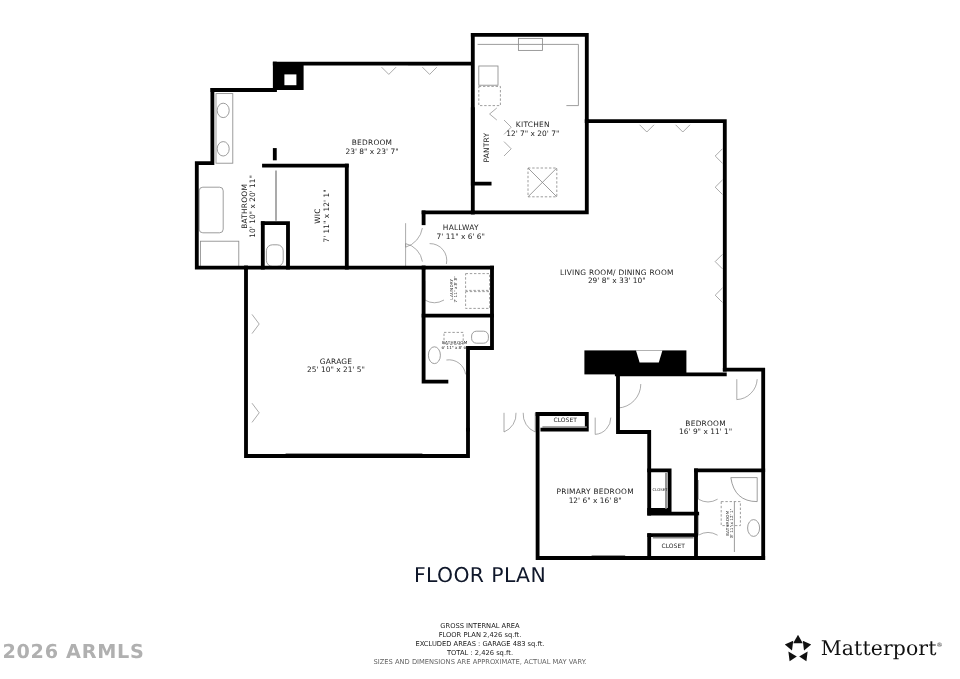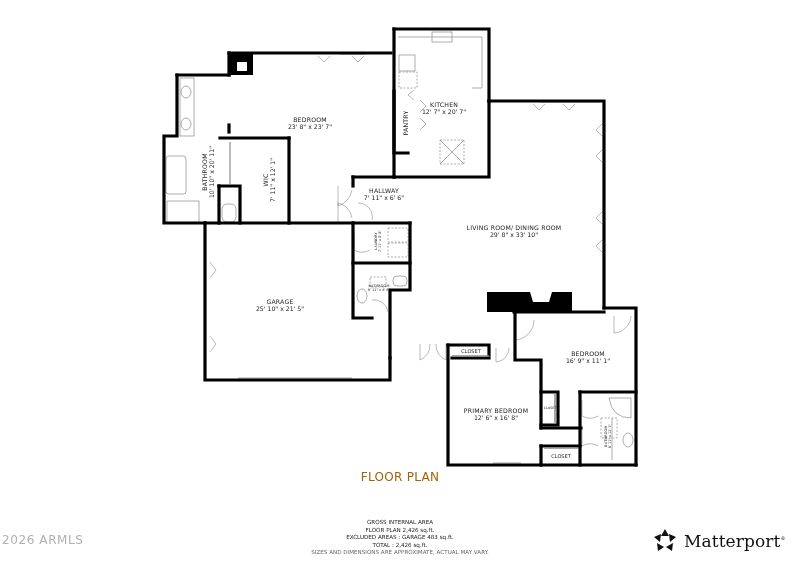--- a/index.html
+++ b/index.html
@@ -5,24 +5,24 @@
     html, body { margin: 0; padding: 0; background: #ffffff; }
     body { width: 800px; height: 566px; position: relative; overflow: hidden; font-family: "DejaVu Sans", sans-serif; }
     #plan { position: absolute; left: 0; top: 0; width: 800px; height: 566px; }
     .room-label { position: absolute; text-align: center; color: #222; font-family: "DejaVu Sans", sans-serif; line-height: 1.15; white-space: nowrap; transform: translateX(-50%); }
     .room-label .nm { font-size: 6.2px; letter-spacing: 0.2px; display: block; }
     .room-label .dm { font-size: 6.2px; display: block; }
     .rot { transform: translate(-50%, -50%) rotate(-90deg); }
     .tiny .nm, .tiny .dm { font-size: 3.4px; }
     .closet-lbl { position: absolute; font-size: 5px; color: #222; transform: translateX(-50%); white-space: nowrap; }
     .closet-lbl.small { font-size: 3.2px; }
-    #title { position: absolute; left: 400px; top: 470px; transform: translateX(-50%); font-size: 12px; color: #a16207; letter-spacing: 0.3px; font-family: "DejaVu Sans", sans-serif; }
+    #title { position: absolute; left: 400px; top: 470px; transform: translateX(-50%); font-size: 17px; color: #0f172a; letter-spacing: 0.3px; font-family: "DejaVu Sans", sans-serif; }
     #area { position: absolute; left: 400px; top: 519px; transform: translateX(-50%); text-align: center; font-size: 5.6px; color: #222; line-height: 7.6px; font-family: "DejaVu Sans", sans-serif; }
     #area .disclaimer { color: #666; }
-    #watermark { position: absolute; left: 2px; top: 533px; font-size: 12px; color: #b0b0b0; letter-spacing: 0.6px; font-family: "DejaVu Sans", sans-serif; font-weight: 400; }
+    #watermark { position: absolute; left: 2px; top: 533px; font-size: 16px; color: #b0b0b0; letter-spacing: 0.6px; font-family: "DejaVu Sans", sans-serif; font-weight: 700; }
     #brand { position: absolute; left: 652px; top: 528px; display: flex; align-items: center; gap: 6px; }
     #brand .logo { width: 26px; height: 26px; }
     #brand .name { font-family: "DejaVu Serif", serif; font-size: 17px; color: #111; letter-spacing: 0.1px; }
     #brand .reg { font-size: 5px; vertical-align: super; }
   </style>
 </head>
 <body>
 
 <svg id="plan" viewBox="0 0 800 566" xmlns="http://www.w3.org/2000/svg">
   <g fill="none" stroke="#8a8a8a" stroke-width="0.7">

